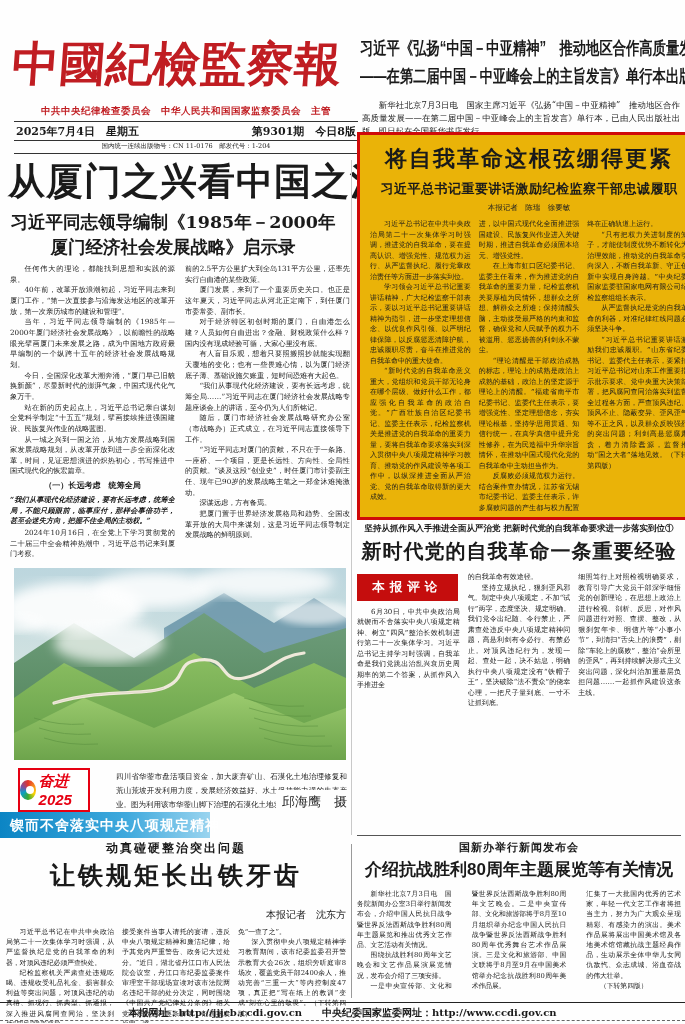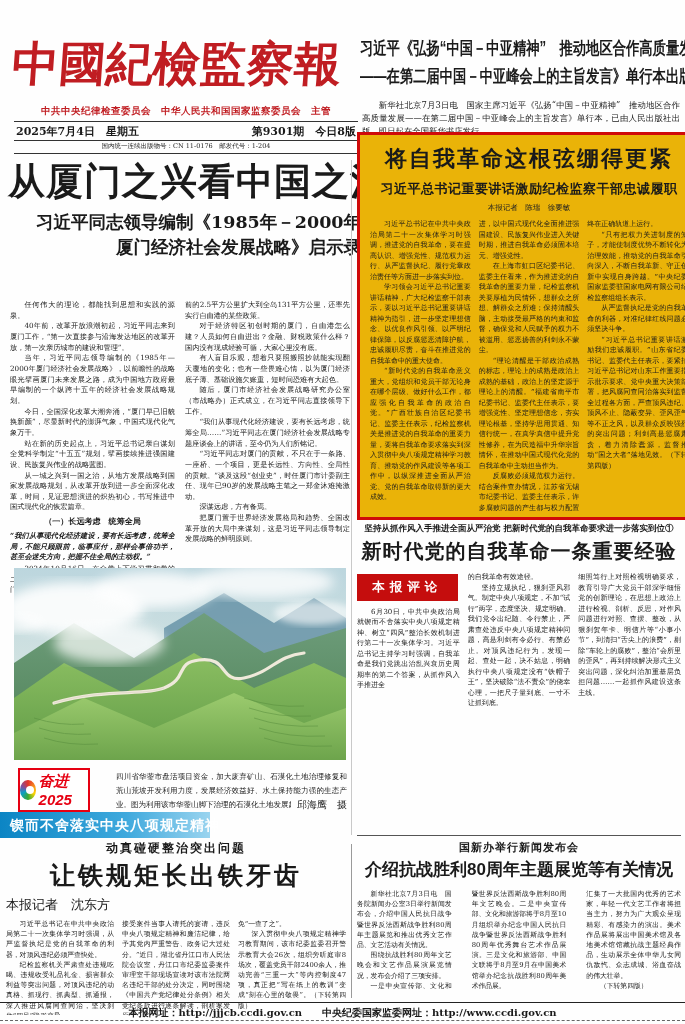--- a/index.html
+++ b/index.html
@@ -17,23 +17,23 @@
     font-size:11px;font-weight:bold;padding:0 2px;box-sizing:border-box;}
   #pub-line{left:14px;top:142px;width:344px;text-align:center;font-size:6.5px;color:#222;}
   
   .tr-line{left:360px;width:322px;white-space:nowrap;font-weight:900;font-size:17.5px;
     font-family:"Liberation Sans", sans-serif;transform:scaleX(0.76);transform-origin:left top;}
   #tr-body{left:362px;top:99px;width:318px;font-size:8.4px;line-height:1.55;text-align:justify;}
   #tr-body p{margin:0;text-indent:2em;}
   
   #lead-headline{left:8px;top:157px;width:344px;font-size:37px;font-weight:900;text-align:center;
     letter-spacing:1px;font-family:"Liberation Sans", sans-serif;white-space:nowrap;}
-  #lead-subhead{left:21px;top:210px;width:340px;font-size:17.5px;font-weight:bold;text-align:right;
+  #lead-subhead{left:3px;top:210px;width:340px;font-size:17.5px;font-weight:bold;text-align:center;
     line-height:1.45;}
-  #lead-cols{left:10px;top:264px;width:340px;height:294px;display:flex;gap:10px;margin-top:36px;}
+  #lead-cols{left:10px;top:264px;width:340px;height:294px;display:flex;gap:10px;}
   .colbox{flex:1;overflow:hidden;text-align:justify;}
   #lead-cols .colbox{font-size:7.2px;line-height:1.48;}
   p.para{margin:0;text-indent:2em;}
   p.cont{margin:0;text-indent:0;}
   p.head{margin:3px 0;text-indent:0;text-align:center;font-weight:bold;font-size:1.12em;}
   p.quote{margin:1px 0;font-style:italic;font-weight:bold;}
   
   #vdiv-top{left:351px;top:160px;width:1px;height:675px;background:#c9c9c9;}
   #vdiv-bottom{left:351px;top:844px;width:1px;height:154px;background:#9a9a9a;}
   #hdiv-right{left:357px;top:835px;width:324px;height:1px;background:#555;}
@@ -61,33 +61,33 @@
     display:flex;flex-direction:column;background:#fff;}
   #fj-top{flex:1;display:flex;align-items:center;justify-content:center;gap:3px;}
   .pinwheel{width:20px;height:20px;border-radius:50%;position:relative;
     background:conic-gradient(#e63329,#f7941d,#ffd400,#39a935,#0aa0c6,#7b52a1,#e63329);}
   .pinwheel::after{content:"";position:absolute;left:6px;top:6px;width:8px;height:8px;border-radius:50%;background:#fff;}
   #fj-title{color:#e60012;font-size:15px;font-weight:900;font-style:italic;
     font-family:"Liberation Sans", sans-serif;}
   #fj-email{background:#e60012;color:#ffe;font-size:6px;text-align:center;padding:2.5px 0;white-space:nowrap;}
   #photo-caption{left:116px;top:770px;width:231px;height:45px;font-size:7.5px;line-height:1.85;
     text-align:justify;overflow:hidden;}
-  #photo-credit{position:absolute;right:0;bottom:1px;background:#fefefe;padding-left:6px;font-size:10px;}
+  #photo-credit{position:absolute;right:0;bottom:1px;background:#fefefe;padding-left:6px;font-size:13px;}
   
   #banner{left:0;top:812px;width:210px;height:26px;color:#fff;font-weight:bold;font-size:14px;
     line-height:26px;padding-left:10px;box-sizing:border-box;letter-spacing:1px;white-space:nowrap;
     font-family:"Liberation Sans", sans-serif;
     background:linear-gradient(90deg,#0c85c4 0%,#3fa9dd 60%,#9ad4ef 100%);}
   
   #bl{left:6px;top:840px;width:340px;}
   #bl-kicker{font-size:12px;font-weight:bold;text-align:center;letter-spacing:2px;
     font-family:"Liberation Sans", sans-serif;}
   #bl-title{font-size:25px;font-weight:900;text-align:center;letter-spacing:3px;margin-top:2px;
     font-family:"Liberation Sans", sans-serif;white-space:nowrap;}
-  #bl-byline{font-size:13px;text-align:left;margin-top:4px;}
+  #bl-byline{font-size:10px;text-align:right;margin-top:16px;}
   #bl-cols{margin-top:5px;display:flex;gap:8px;height:96px;font-size:6.8px;line-height:1.5;}
   
   #br{left:357px;top:840px;width:324px;}
   #br-kicker{font-size:11px;font-weight:bold;text-align:center;letter-spacing:1px;
     font-family:"Liberation Sans", sans-serif;}
   #br-title{font-size:17px;font-weight:900;text-align:center;margin-top:3px;white-space:nowrap;
     font-family:"Liberation Sans", sans-serif;}
   #br-cols{margin-top:8px;display:flex;gap:20px;height:100px;font-size:6.8px;line-height:1.5;}
   
   #footer-rule{left:0;top:1002px;width:685px;height:1px;background:#222;}
@@ -128,24 +128,25 @@
         <p class="para">当年，习近平同志领导编制的《1985年—2000年厦门经济社会发展战略》，以前瞻性的战略眼光擘画厦门未来发展之路，成为中国地方政府最早编制的一个纵跨十五年的经济社会发展战略规划。</p>
         <p class="para">今日，全国深化改革大潮奔涌，“厦门早已旧貌换新颜”，尽显新时代的澎湃气象，中国式现代化气象万千。</p>
         <p class="para">站在新的历史起点上，习近平总书记亲自谋划全党科学制定“十五五”规划，擘画接续推进强国建设、民族复兴伟业的战略蓝图。</p>
         <p class="para">从一城之兴到一国之治，从地方发展战略到国家发展战略规划，从改革开放到进一步全面深化改革，时间，见证思想演进的炽热初心，书写推进中国式现代化的恢宏篇章。</p>
         <p class="head">（一）长远考虑　统筹全局</p>
         <p class="quote">“我们从事现代化经济建设，要有长远考虑，统筹全局，不能只顾眼前，临事应付，那样会事倍功半，甚至会迷失方向，把握不住全局的主动权。”</p>
         <p class="para">2024年10月16日，在全党上下学习贯彻党的二十届三中全会精神热潮中，习近平总书记来到厦门考察。</p>
       </div>
     <div class="colbox">
         <p class="cont">前的2.5平方公里扩大到全岛131平方公里，还率先实行自由港的某些政策。</p>
+        <p class="para">厦门发展，来到了一个重要历史关口。也正是这年夏天，习近平同志从河北正定南下，到任厦门市委常委、副市长。</p>
         <p class="para">对于经济特区初创时期的厦门，自由港怎么建？人员如何自由进出？金融、财税政策什么样？国内没有现成经验可循，大家心里没有底。</p>
         <p class="para">有人盲目乐观，想着只要照搬照抄就能实现翻天覆地的变化；也有一些畏难心情，以为厦门经济底子薄、基础设施欠账重，短时间恐难有大起色。</p>
+        <p class="para">“我们从事现代化经济建设，要有长远考虑，统筹全局……”习近平同志在厦门经济社会发展战略专题座谈会上的讲话，至今仍为人们所铭记。</p>
         <p class="para">随后，厦门市经济社会发展战略研究办公室（市战略办）正式成立，在习近平同志直接领导下工作。</p>
-        <p class="para">“我们从事现代化经济建设，要有长远考虑，统筹全局……”习近平同志在厦门经济社会发展战略专题座谈会上的讲话，至今仍为人们所铭记。</p>
         <p class="para">“习近平同志对厦门的贡献，不只在于一条路、一座桥、一个项目，更是长远性、方向性、全局性的贡献。”谈及这段“创业史”，时任厦门市计委副主任、现年已90岁的发展战略主笔之一郑金沐难掩激动。</p>
         <p class="para">深谋远虑，方有备焉。</p>
         <p class="para">把厦门置于世界经济发展格局和趋势、全国改革开放的大局中来谋划，这是习近平同志领导制定发展战略的鲜明原则。</p>
       </div>
   </div>
 
   <div class="abs" id="vdiv-top"></div>
 
   <div class="abs" id="red-box">
     <div id="rb-title">将自我革命这根弦绷得更紧</div>

